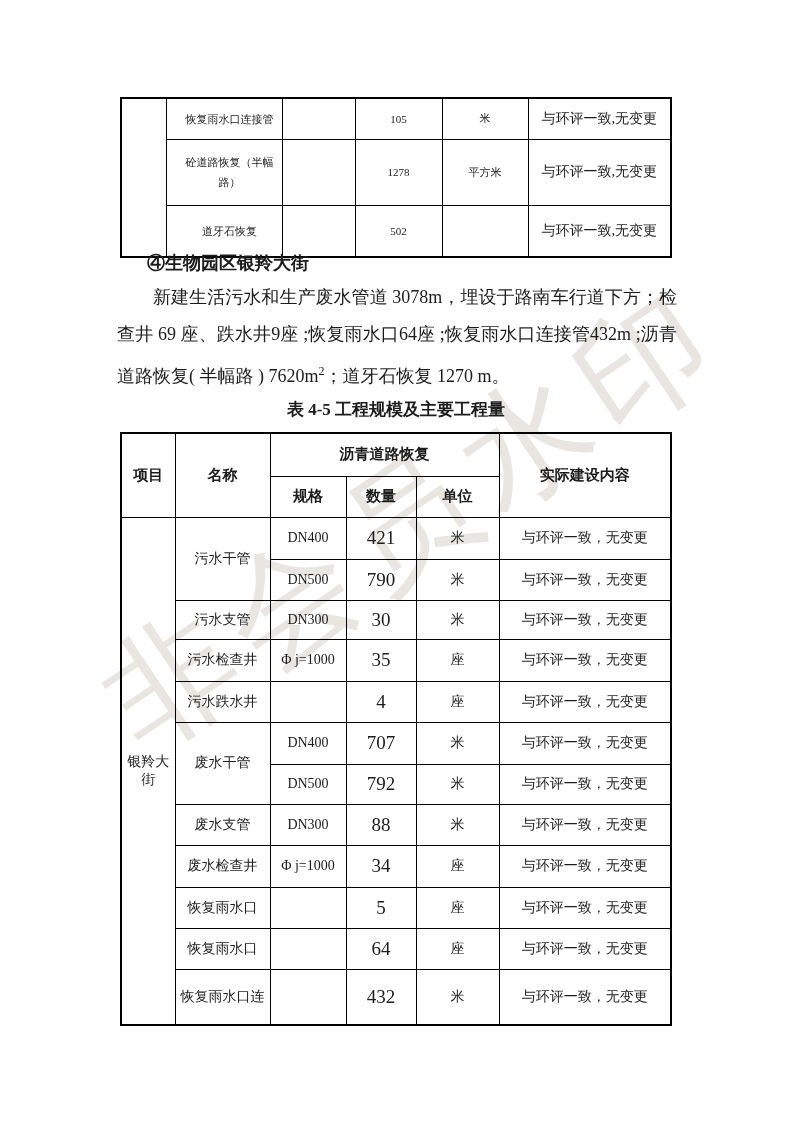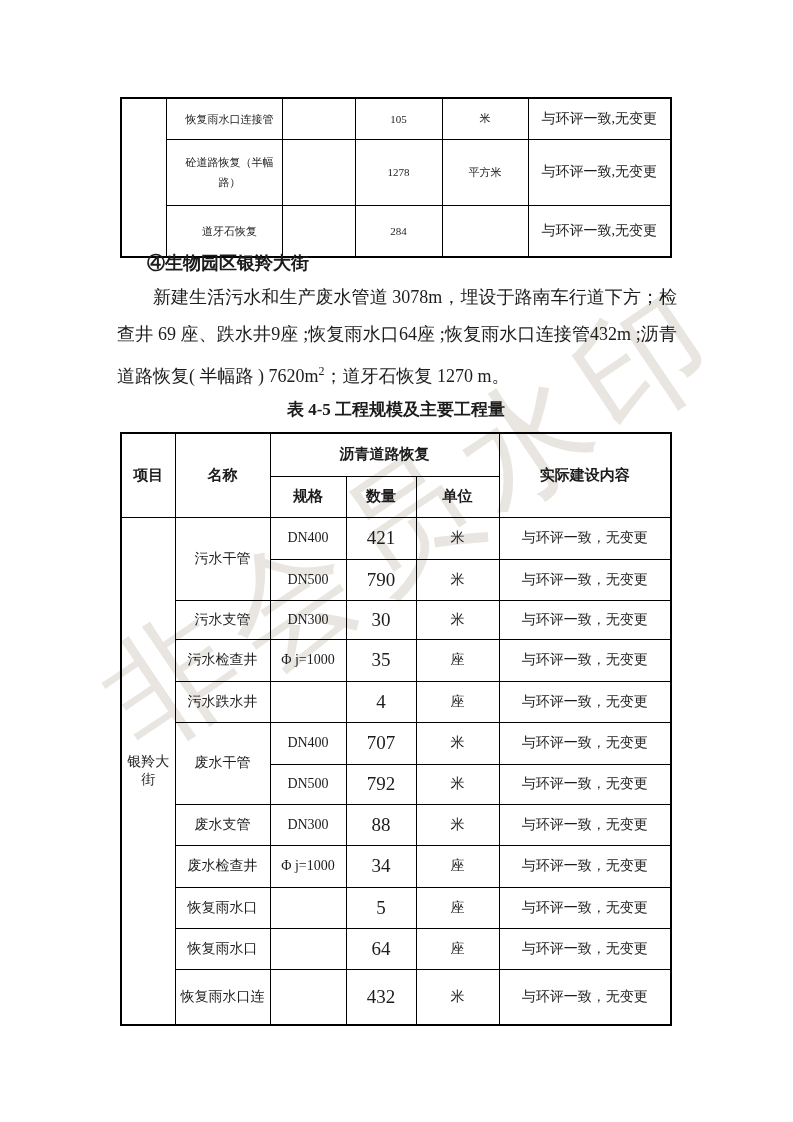--- a/index.html
+++ b/index.html
@@ -96,21 +96,21 @@
       <td class="cell-num">1278</td>
       <td>平方米</td>
       <td class="cell-note pm-holder">
         <span>与环评一致,无变更</span>
         
       </td>
     </tr>
     <tr style="height:52px">
       <td class="cell-name">道牙石恢复</td>
       <td class="cell-spec"></td>
-      <td class="cell-num">284</td>
+      <td class="cell-num">502</td>
       <td></td>
       <td class="cell-note pm-holder">
         <span>与环评一致,无变更</span>
         
       </td>
     </tr>
   </tbody>
     </table>
 
   <div class="heading">④生物园区银羚大街</div>

